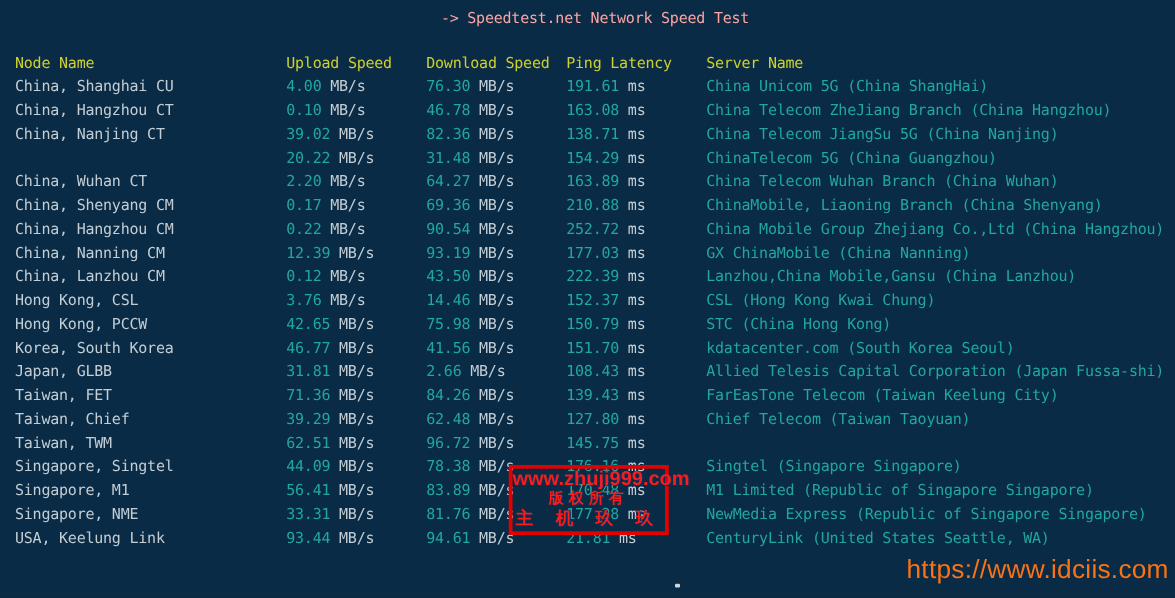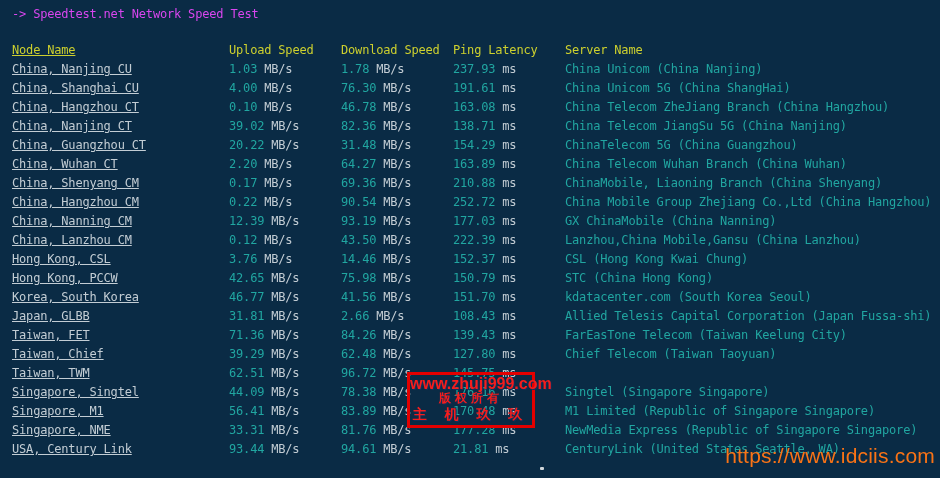--- a/index.html
+++ b/index.html
@@ -3,26 +3,26 @@
 <meta charset="utf-8">
 <style>
   html,body{margin:0;padding:0;}
   body{
     width:940px;height:478px;position:relative;overflow:hidden;
     background:#0a2b45;
     font-family:"DejaVu Sans Mono","Liberation Mono",monospace;
   }
   .term{position:absolute;inset:0;font-size:12px;letter-spacing:-0.18px;}
   .line{position:absolute;left:0;right:0;height:19px;line-height:19px;white-space:nowrap;}
-  .title-line{top:5px;left:12px;color:#d946ef;}
+  .title-line{top:5px;left:12px;color:#fca5a5;text-align:center;}
   .header-line{top:41px;color:#cdd02e;}
   .t-body{position:absolute;top:60px;left:0;right:0;}
   .row{position:relative;height:19px;line-height:19px;white-space:nowrap;}
   .cell{position:absolute;top:0;white-space:nowrap;}
-  .c-node{left:12px;color:#c3cdd4;text-decoration:underline;}
+  .c-node{left:12px;color:#c3cdd4;}
   .c-up{left:229px;}
   .c-down{left:341px;}
   .c-ping{left:453px;}
   .c-server{left:565px;color:#21a6a1;}
   .header-line .cell{color:#cdd02e;}
   .num{color:#21a6a1;}
   .unit{color:#c3cdd4;margin-left:7px;}
   
   .wm-box{
     position:absolute;left:407px;top:372px;width:128px;height:56px;
@@ -54,27 +54,20 @@
   <div class="line header-line">
     <span class="cell c-node">Node Name</span>
     <span class="cell c-up">Upload Speed</span>
     <span class="cell c-down">Download Speed</span>
     <span class="cell c-ping">Ping Latency</span>
     <span class="cell c-server">Server Name</span>
   </div>
 
   <div class="t-body">
       <div class="row">
-    <span class="cell c-node">China, Nanjing CU</span>
-    <span class="cell c-up"><span class="num">1.03</span><span class="unit">MB/s</span></span>
-    <span class="cell c-down"><span class="num">1.78</span><span class="unit">MB/s</span></span>
-    <span class="cell c-ping"><span class="num">237.93</span><span class="unit">ms</span></span>
-    <span class="cell c-server">China Unicom (China Nanjing)</span>
-  </div>
-      <div class="row">
     <span class="cell c-node">China, Shanghai CU</span>
     <span class="cell c-up"><span class="num">4.00</span><span class="unit">MB/s</span></span>
     <span class="cell c-down"><span class="num">76.30</span><span class="unit">MB/s</span></span>
     <span class="cell c-ping"><span class="num">191.61</span><span class="unit">ms</span></span>
     <span class="cell c-server">China Unicom 5G (China ShangHai)</span>
   </div>
       <div class="row">
     <span class="cell c-node">China, Hangzhou CT</span>
     <span class="cell c-up"><span class="num">0.10</span><span class="unit">MB/s</span></span>
     <span class="cell c-down"><span class="num">46.78</span><span class="unit">MB/s</span></span>
@@ -82,21 +75,20 @@
     <span class="cell c-server">China Telecom ZheJiang Branch (China Hangzhou)</span>
   </div>
       <div class="row">
     <span class="cell c-node">China, Nanjing CT</span>
     <span class="cell c-up"><span class="num">39.02</span><span class="unit">MB/s</span></span>
     <span class="cell c-down"><span class="num">82.36</span><span class="unit">MB/s</span></span>
     <span class="cell c-ping"><span class="num">138.71</span><span class="unit">ms</span></span>
     <span class="cell c-server">China Telecom JiangSu 5G (China Nanjing)</span>
   </div>
       <div class="row">
-    <span class="cell c-node">China, Guangzhou CT</span>
     <span class="cell c-up"><span class="num">20.22</span><span class="unit">MB/s</span></span>
     <span class="cell c-down"><span class="num">31.48</span><span class="unit">MB/s</span></span>
     <span class="cell c-ping"><span class="num">154.29</span><span class="unit">ms</span></span>
     <span class="cell c-server">ChinaTelecom 5G (China Guangzhou)</span>
   </div>
       <div class="row">
     <span class="cell c-node">China, Wuhan CT</span>
     <span class="cell c-up"><span class="num">2.20</span><span class="unit">MB/s</span></span>
     <span class="cell c-down"><span class="num">64.27</span><span class="unit">MB/s</span></span>
     <span class="cell c-ping"><span class="num">163.89</span><span class="unit">ms</span></span>
@@ -193,21 +185,21 @@
     <span class="cell c-server">M1 Limited (Republic of Singapore Singapore)</span>
   </div>
       <div class="row">
     <span class="cell c-node">Singapore, NME</span>
     <span class="cell c-up"><span class="num">33.31</span><span class="unit">MB/s</span></span>
     <span class="cell c-down"><span class="num">81.76</span><span class="unit">MB/s</span></span>
     <span class="cell c-ping"><span class="num">177.28</span><span class="unit">ms</span></span>
     <span class="cell c-server">NewMedia Express (Republic of Singapore Singapore)</span>
   </div>
       <div class="row">
-    <span class="cell c-node">USA, Century Link</span>
+    <span class="cell c-node">USA, Keelung Link</span>
     <span class="cell c-up"><span class="num">93.44</span><span class="unit">MB/s</span></span>
     <span class="cell c-down"><span class="num">94.61</span><span class="unit">MB/s</span></span>
     <span class="cell c-ping"><span class="num">21.81</span><span class="unit">ms</span></span>
     <span class="cell c-server">CenturyLink (United States Seattle, WA)</span>
   </div>
     </div>
 </div>
 
 <div class="wm-box">
   <div class="wm-l1">www.zhuji999.com</div>

